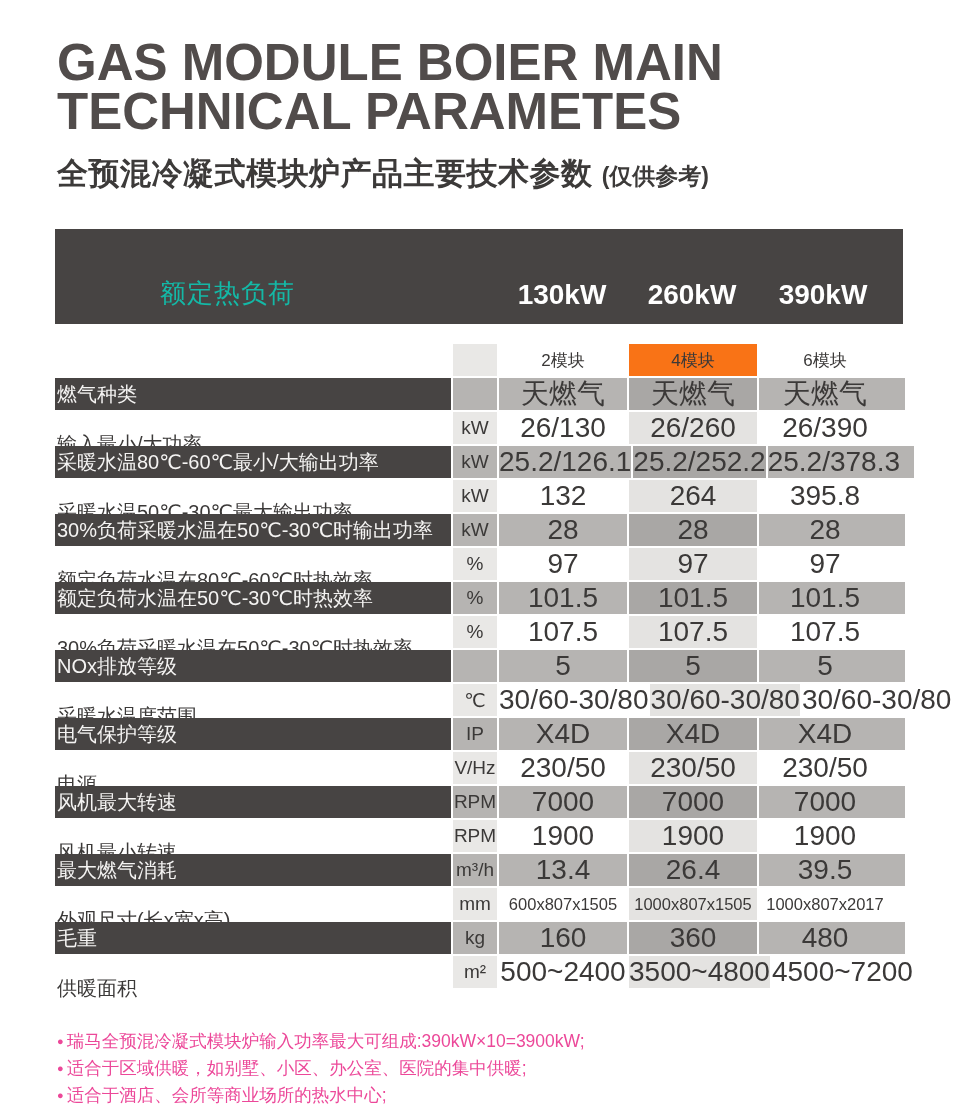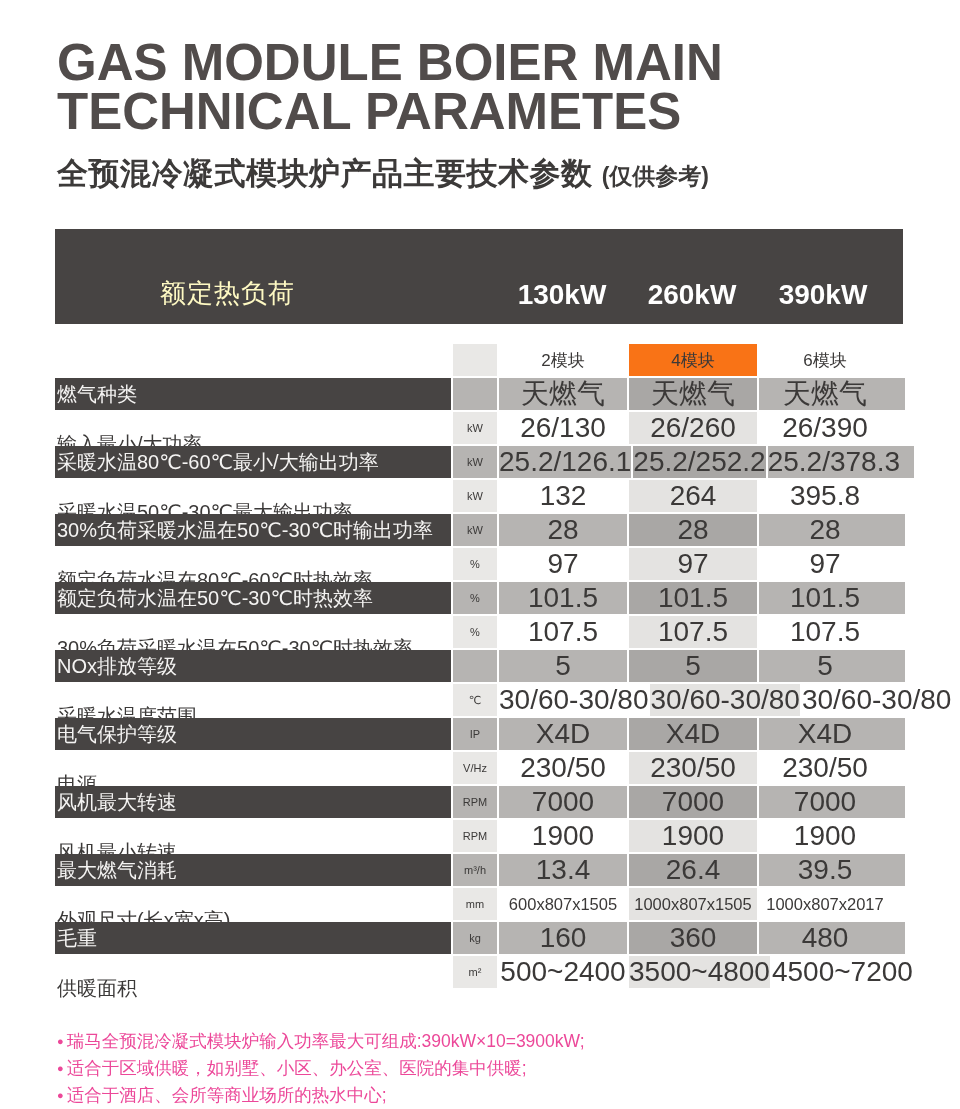--- a/index.html
+++ b/index.html
@@ -23,33 +23,33 @@
   }
   .sub-title .note{font-size:23px;letter-spacing:0;}
 
   
   .header-bar{
     margin-top:34px;height:95px;background:#474443;
     display:flex;align-items:flex-end;box-sizing:border-box;
     padding-bottom:13px;
   }
   .bar-label-region{flex:0 0 442px;box-sizing:border-box;padding-left:105px;}
-  .bar-label{color:#fef9c3;font-size:26px;letter-spacing:1px;}
+  .bar-label{color:#14b8a6;font-size:26px;letter-spacing:1px;}
   .bar-col{box-sizing:border-box;text-align:center;color:#ffffff;font-weight:bold;font-size:28px;letter-spacing:0;}
   .bar-c0{flex:0 0 130px;}
   .bar-c1{flex:0 0 130px;}
   .bar-c2{flex:0 0 146px;padding-right:14px;}
 
   
   .spec-table{margin-top:20px;}
   .t-row{display:flex;height:32px;margin-bottom:2px;}
   .t-cell{box-sizing:border-box;display:flex;align-items:center;justify-content:center;}
   .c-label{flex:0 0 396px;margin-right:2px;justify-content:flex-start;
            padding-left:2px;font-size:20px;color:#3b3938;white-space:nowrap;}
-  .c-unit{flex:0 0 44px;margin-right:2px;font-size:11px;color:#3b3938;}
+  .c-unit{flex:0 0 44px;margin-right:2px;font-size:19px;color:#3b3938;}
   .c-val{font-size:28px;color:#3b3938;white-space:nowrap;}
   .c-v0{flex:0 0 128px;margin-right:2px;}
   .c-v1{flex:0 0 128px;margin-right:2px;}
   .c-v2{flex:0 0 146px;padding-right:14px;}
   .c-val.small{font-size:16.5px;}
 
   
   .row-light .c-label{background:#ef4444;margin-top:32px;}
   .row-light .c-unit{background:#e9e8e6;}
   .row-light .c-v0,.row-light .c-v2{background:#ffffff;}

